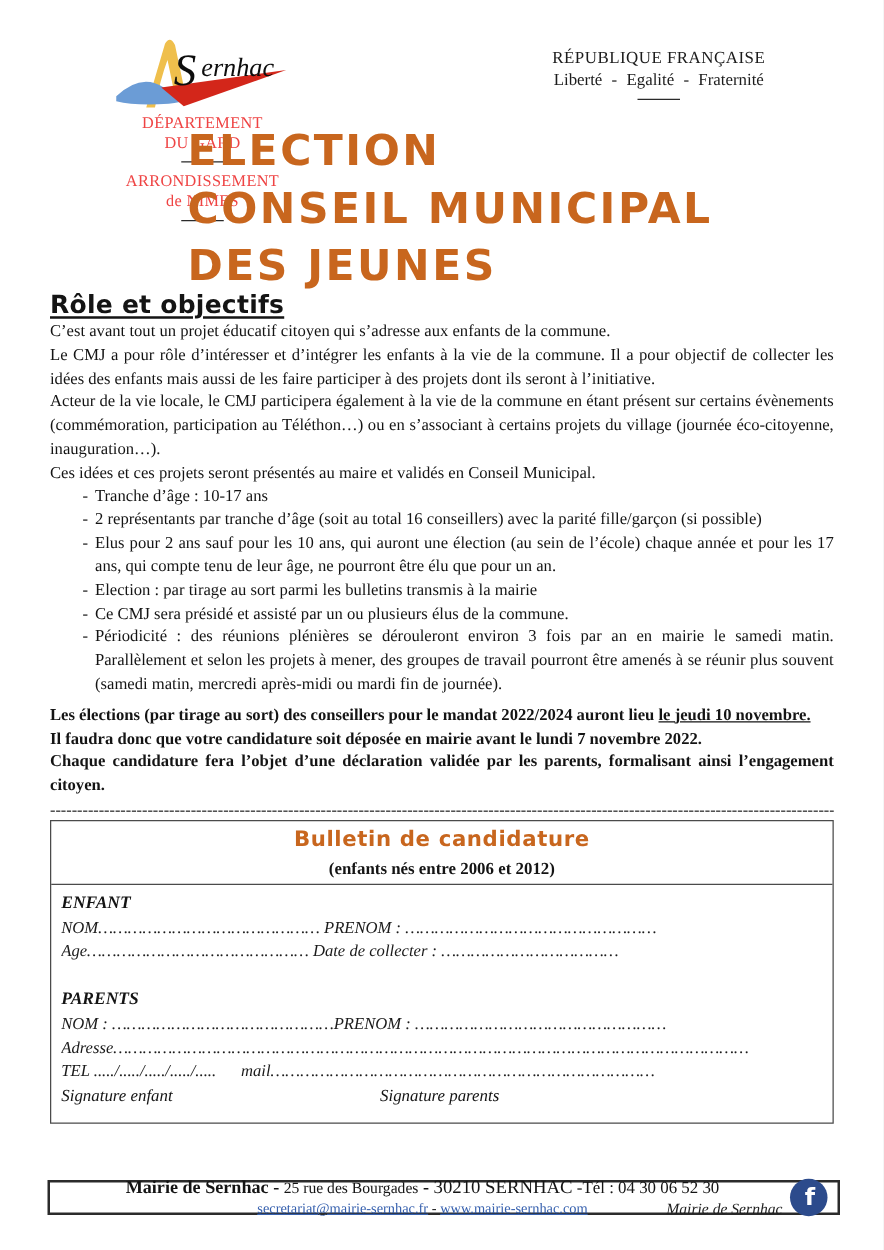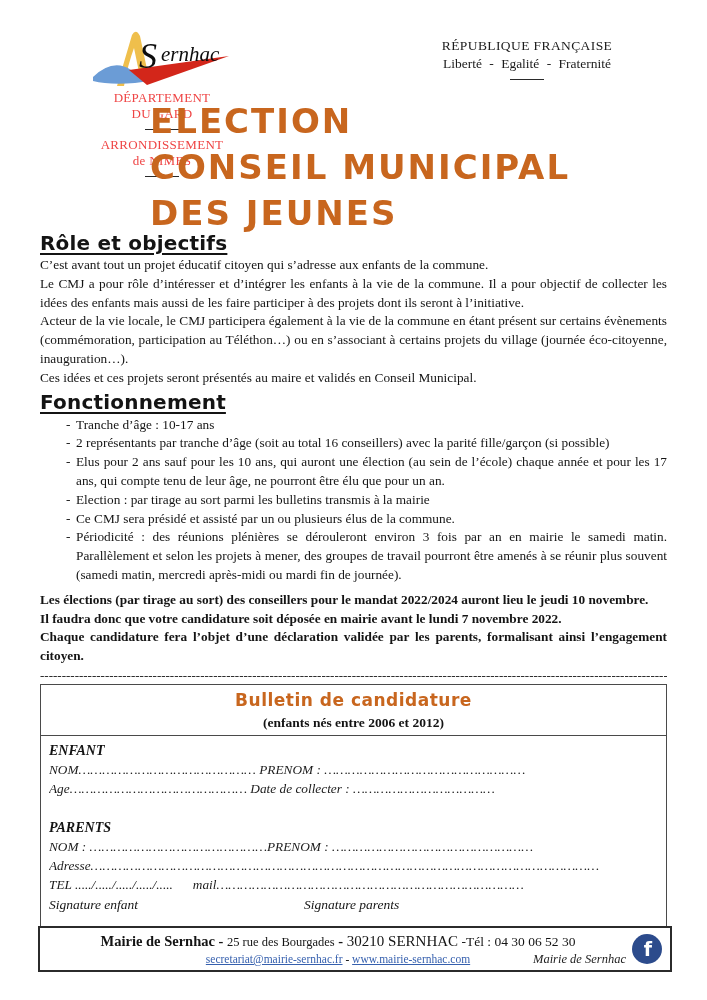--- a/index.html
+++ b/index.html
@@ -30,39 +30,39 @@
     text-decoration-thickness:1.5px; text-underline-offset:3px; margin-bottom:3px;
   }
   .fonct-heading { margin-top:4px; margin-bottom:4px; }
   .body-p { font-size:13.3px; line-height:18.8px; text-align:justify; }
   .bullets { list-style:none; }
   .bullets li { display:flex; font-size:13.3px; line-height:18.8px; }
   .b-marker { flex:0 0 36px; padding-left:26px; }
   .b-text { flex:1; text-align:justify; }
   .notice { margin-top:6px; font-weight:bold; }
   .notice .body-p { line-height:18.8px; }
-  .u { text-decoration-thickness:1.3px; }
+  .u { text-decoration:underline; text-decoration-thickness:1.3px; }
   .dash-sep { margin-top:2px; font-size:13px; white-space:nowrap; overflow:hidden; color:#222; }
   
   .bulletin { border:1.5px solid #4a4a4a; margin-top:0px; }
   .bulletin-header { text-align:center; padding:4px 0 4px; border-bottom:1.5px solid #4a4a4a; }
   .bulletin-title {
     font-family:"DejaVu Sans", sans-serif; font-weight:bold; font-size:17px;
     letter-spacing:.5px; color:#C8661E; line-height:23px;
   }
   .bulletin-subtitle { font-size:13.5px; font-weight:bold; margin-top:2px; line-height:17px; }
   .bulletin-body { padding:5px 8px 12px;font-style:italic; }
   .form-heading { font-weight:bold; font-size:14px; line-height:19.2px; }
   .form-line { font-size:13.3px; line-height:19.2px; white-space:pre; overflow:hidden; color:#1b1b1b; }
   .form-gap { height:19.2px; }
   .sig-row { display:flex; font-size:13.5px; line-height:19.2px; }
   .sig-left { width:255px; }
   
   .footer-box {
-    position:absolute; left:38px; right:35px; bottom:28px; height:46px;
+    position:absolute; left:38px; right:35px; bottom:28px; height:28px;
     border:2px solid #2b2b2b; display:flex; align-items:center; padding:2px 8px 2px 8px;
   }
   .footer-text { flex:1; text-align:center; }
   .footer-l1 { line-height:18px; white-space:nowrap; }
   .m-bold { font-weight:bold; font-size:14.5px; }
   .m-addr { font-size:12.5px; }
   .m-city { font-size:15px; }
   .m-tel  { font-size:13.5px; }
   .footer-l2 { position:relative; font-size:11.5px; line-height:15px; margin-top:1px; }
   .flink { color:#3660AE; text-decoration:underline; cursor:pointer; }
@@ -111,21 +111,20 @@
   </div>
 
   <div class="main">
 
     <div class="sec-heading">Rôle et objectifs</div>
     <p class="body-p">C’est avant tout un projet éducatif citoyen qui s’adresse aux enfants de la commune.</p>
     <p class="body-p">Le CMJ a pour rôle d’intéresser et d’intégrer les enfants à la vie de la commune. Il a pour objectif de collecter les idées des enfants mais aussi de les faire participer à des projets dont ils seront à l’initiative.</p>
     <p class="body-p">Acteur de la vie locale, le CMJ participera également à la vie de la commune en étant présent sur certains évènements (commémoration, participation au Téléthon…) ou en s’associant à certains projets du village (journée éco-citoyenne, inauguration…).</p>
     <p class="body-p">Ces idées et ces projets seront présentés au maire et validés en Conseil Municipal.</p>
 
-    <div class="sec-heading fonct-heading">Fonctionnement</div>
     <ul class="bullets">
       <li>
         <span class="b-marker">-</span>
         <span class="b-text">Tranche d’âge : 10-17 ans</span>
       </li>
       <li>
         <span class="b-marker">-</span>
         <span class="b-text">2 représentants par tranche d’âge (soit au total 16 conseillers) avec la parité fille/garçon (si possible)</span>
       </li>
       <li>

